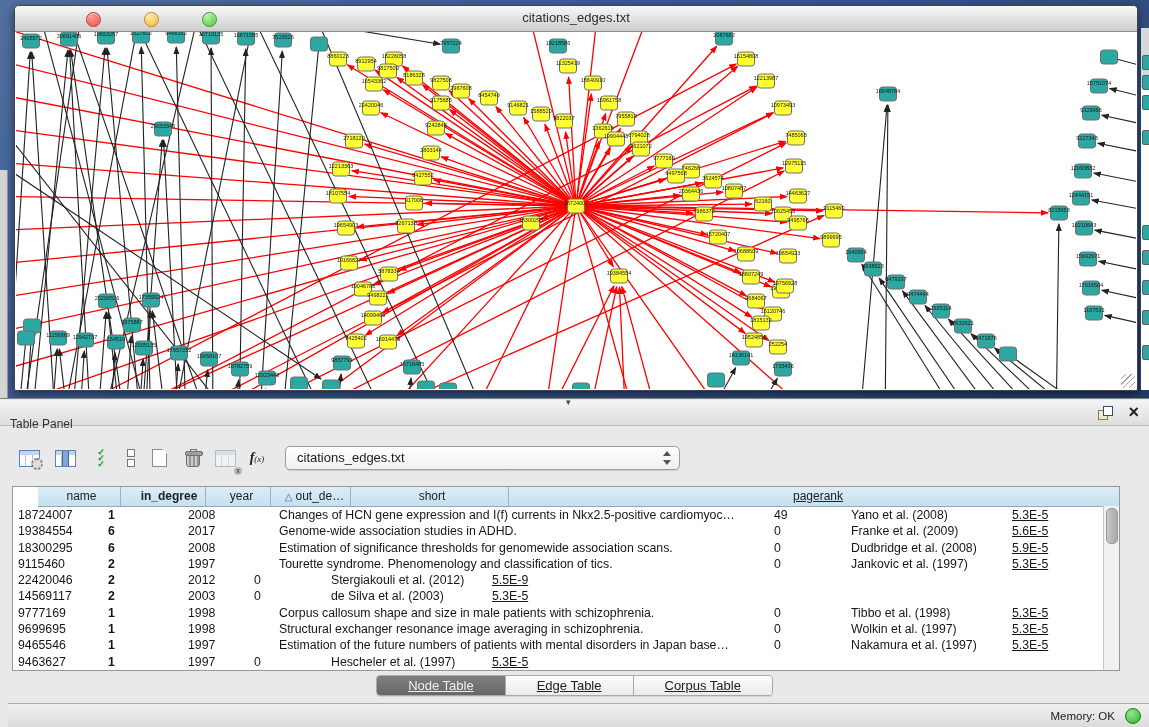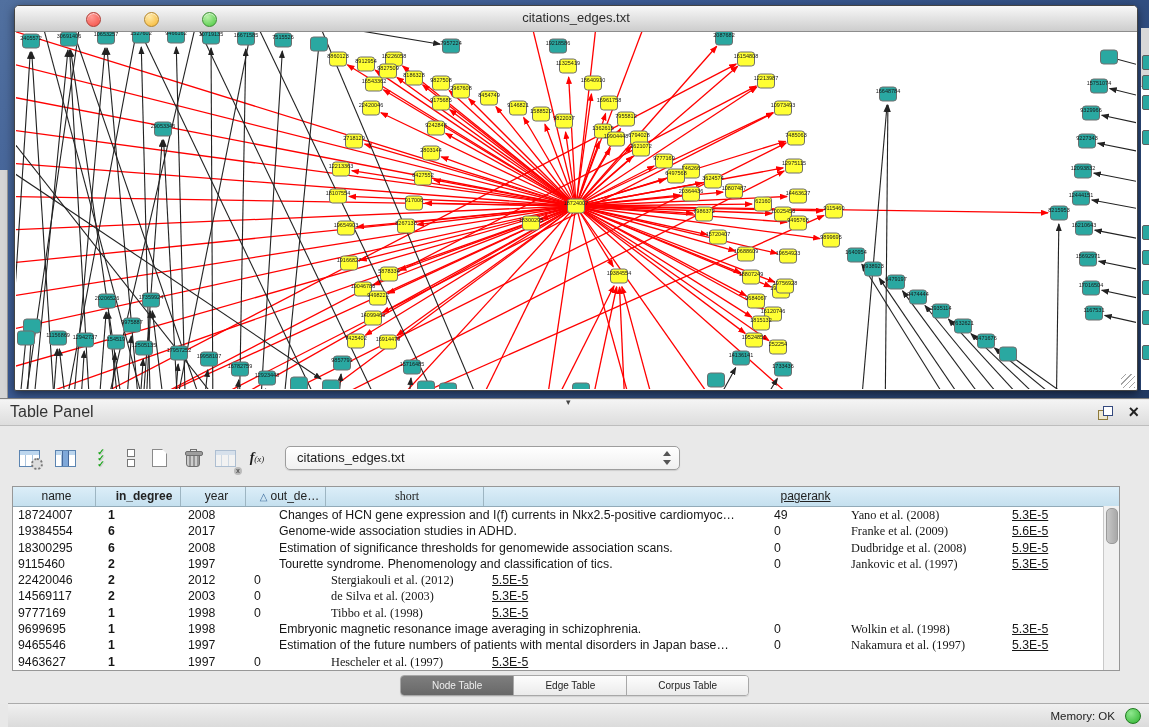--- a/index.html
+++ b/index.html
@@ -21,21 +21,21 @@
   .canvas svg{position:absolute;left:-15px;top:-31px;}
   .grip{position:absolute;right:2px;bottom:2px;width:14px;height:14px;
     background:repeating-linear-gradient(135deg,transparent 0 3px,#a3a3a3 3px 4px);}
   .sliver{position:absolute;left:1140px;top:28px;width:9px;height:362px;background:#fff;border-left:1px solid #26406b;}
   .sliver .topblock{position:absolute;left:0;top:0;width:9px;height:58px;background:#d8d8d8;border-bottom:1px solid #aaa;}
   .sliver .bit{position:absolute;left:1px;width:8px;height:13px;background:#2aa8a1;border:1px solid #5f5f5f;border-radius:2px;}
   
   .table-panel{position:absolute;left:0;top:398px;width:1149px;height:305px;background:#e9e9e9;border-top:1px solid #7f7f7f;}
   .panel-header{position:absolute;left:0;top:1px;width:100%;height:25px;background:linear-gradient(#f4f4f4,#ddd);
     border-bottom:1px solid #bdbdbd;}
-  .panel-header .ph-title{position:absolute;left:10px;top:3px;font-size:16px;color:#333;}
+  .panel-header .ph-title{position:absolute;left:10px;top:17px;font-size:12px;color:#333;}
   .split-handle{position:absolute;left:566px;top:-3px;font-size:9px;color:#444;}
   .float-ico{position:absolute;right:36px;top:6px;width:15px;height:14px;}
   .float-ico .sq1{position:absolute;left:0;bottom:0;width:8px;height:8px;border:1px solid #8e7a3a;background:#efe8cf;}
   .float-ico .sq2{position:absolute;right:0;top:0;width:8px;height:8px;border:1px solid #34497e;background:#fff;}
   .close-ico{position:absolute;right:10px;top:1px;font-size:18px;font-weight:bold;color:#222;line-height:22px;}
   .toolbar{position:absolute;left:0;top:44px;width:100%;height:32px;}
   .icon-btn{position:absolute;top:2px;width:26px;height:26px;display:flex;align-items:center;justify-content:center;}
   .tblico{width:19px;height:15px;border:1px solid #5b84b1;background:
       linear-gradient(#bcd6ee,#bcd6ee) 0 0/19px 4px no-repeat,
       linear-gradient(90deg,transparent 0 5px,#aac4de 5px 6px,transparent 6px 12px,#aac4de 12px 13px,transparent 13px) ,#fff;
@@ -60,39 +60,39 @@
   .fx small{font-size:9px;font-weight:normal;}
   .combo{position:absolute;left:285px;top:3px;width:393px;height:22px;border:1px solid #9d9d9d;border-radius:5px;
     background:linear-gradient(#fff,#f0f0f0);box-shadow:0 1px 1px rgba(0,0,0,.12);}
   .combo .val{position:absolute;left:11px;top:3px;font-size:13px;color:#1d1d1d;}
   .combo .arrows{position:absolute;right:8px;top:4px;width:8px;height:14px;}
   .combo .arrows i{position:absolute;left:0;width:0;height:0;border-left:4px solid transparent;border-right:4px solid transparent;}
   .combo .arrows i.up{top:0;border-bottom:5px solid #555;}
   .combo .arrows i.dn{bottom:0;border-top:5px solid #555;}
   
   .tbl{position:absolute;left:12px;top:87px;width:1106px;height:183px;background:#fff;border:1px solid #979797;}
-  .thead{display:flex;height:19px;background:linear-gradient(#dceef8,#c5e0ef);border-bottom:1px solid #92aab8;}
+  .thead{display:flex;height:19px;background:linear-gradient(#dceef8,#c5e0ef);border-bottom:1px solid #92aab8;margin-left:25px;}
   .th{box-sizing:border-box;font-size:12px;color:#222;text-align:center;line-height:19px;border-right:1px solid #9db5c2;overflow:hidden;white-space:nowrap;}
   .th:last-child{border-right:none;}
   .sorticon{color:#3f6e9e;font-size:10px;margin-right:3px;}
   .trow{display:flex;height:16.3px;font-size:12.3px;color:#161616;}
   .td{box-sizing:border-box;line-height:16.3px;overflow:hidden;white-space:nowrap;}
   .c0{width:83px;padding-left:5px;}
   .c1{width:85px;padding-left:12px;font-weight:bold;}
   .c2{width:65px;padding-left:7px;}
   .c3{width:520px;padding-left:33px;}
   .c4{width:80px;padding-left:8px;}
-  .c5{width:158px;padding-left:5px;font-family:Liberation Serif, serif;}
+  .c5{width:158px;padding-left:5px;}
   .c6{flex:1;padding-left:8px;text-decoration:underline;}
   .vscroll{position:absolute;right:0;top:19px;bottom:0;width:15px;background:#f1f1f1;border-left:1px solid #c9c9c9;}
   .vthumb{position:absolute;left:2px;top:2px;width:10px;height:34px;border-radius:5px;background:linear-gradient(90deg,#c7c7c7,#a8a8a8);border:1px solid #9a9a9a;}
   
   .tabs{position:absolute;left:0;top:276px;width:100%;text-align:center;}
   .seg{display:inline-flex;border:1px solid #a8a8a8;border-radius:4px;overflow:hidden;height:19px;box-shadow:0 1px 1px rgba(0,0,0,.1);}
-  .seg .tab{padding:0 31px;font-size:10px;line-height:19px;background:linear-gradient(#fdfdfd,#ebebeb);color:#222;border-right:1px solid #a8a8a8;}
+  .seg .tab{padding:0 31px;font-size:13px;line-height:19px;background:linear-gradient(#fdfdfd,#ebebeb);color:#222;border-right:1px solid #a8a8a8;text-decoration:underline;}
   .seg .tab:last-child{border-right:none;}
   .seg .tab.active{background:linear-gradient(#7e7e7e,#686868);color:#efefef;}
   
   .statusbar{position:absolute;left:8px;top:703px;width:1149px;height:24px;background:linear-gradient(#f0f0f0,#dadada);border-top:1px solid #ababab;}
   .mem-label{position:absolute;right:42px;top:6px;font-size:11.5px;color:#222;}
   .mem-dot{position:absolute;right:16px;top:4px;width:14px;height:14px;border-radius:50%;
     background:radial-gradient(circle at 35% 30%,#8fe88f,#2eb32e);border:1px solid #1f7a1f;}
 </style>
 </head>
 <body>
@@ -660,45 +660,46 @@
           <div class="td c4">0</div>
           <div class="td c5">Jankovic et al. (1997)</div>
           <div class="td c6">5.3E-5</div>
         </div>
         <div class="trow">
           <div class="td c0">22420046</div>
           <div class="td c1">2</div>
           <div class="td c2">2012</div>
           <div class="td c4">0</div>
           <div class="td c5">Stergiakouli et al. (2012)</div>
-          <div class="td c6">5.5E-5</div>
+          <div class="td c6">5.5E-9</div>
         </div>
         <div class="trow">
           <div class="td c0">14569117</div>
           <div class="td c1">2</div>
           <div class="td c2">2003</div>
           <div class="td c4">0</div>
           <div class="td c5">de Silva et al. (2003)</div>
           <div class="td c6">5.3E-5</div>
         </div>
         <div class="trow">
           <div class="td c0">9777169</div>
           <div class="td c1">1</div>
           <div class="td c2">1998</div>
+          <div class="td c3">Corpus callosum shape and size in male patients with schizophrenia.</div>
           <div class="td c4">0</div>
           <div class="td c5">Tibbo et al. (1998)</div>
           <div class="td c6">5.3E-5</div>
         </div>
         <div class="trow">
           <div class="td c0">9699695</div>
           <div class="td c1">1</div>
           <div class="td c2">1998</div>
-          <div class="td c3">Embryonic magnetic resonance image averaging in schizophrenia.</div>
-          <div class="td c4">0</div>
-          <div class="td c5">Wolkin et al. (1998)</div>
+          <div class="td c3">Structural exchanger resonance image averaging in schizophrenia.</div>
+          <div class="td c4">0</div>
+          <div class="td c5">Wolkin et al. (1997)</div>
           <div class="td c6">5.3E-5</div>
         </div>
         <div class="trow">
           <div class="td c0">9465546</div>
           <div class="td c1">1</div>
           <div class="td c2">1997</div>
           <div class="td c3">Estimation of the future numbers of patients with mental disorders in Japan base…</div>
           <div class="td c4">0</div>
           <div class="td c5">Nakamura et al. (1997)</div>
           <div class="td c6">5.3E-5</div>

